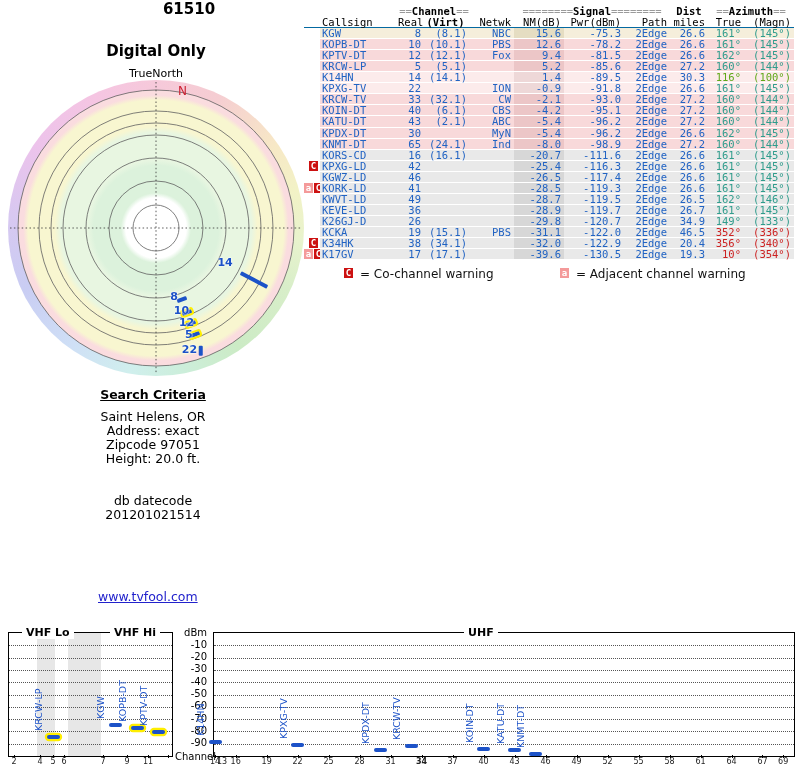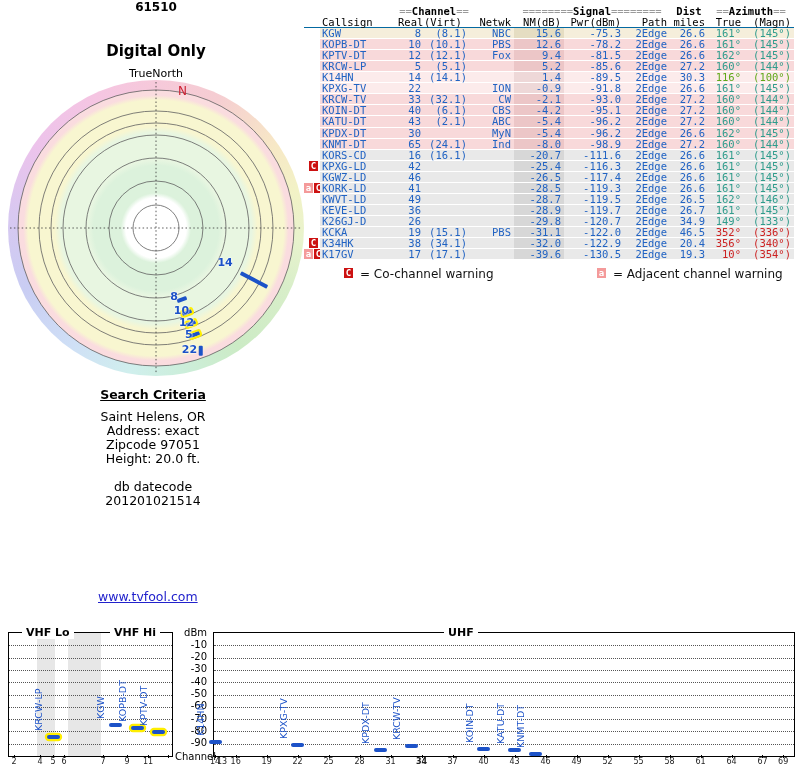--- a/index.html
+++ b/index.html
@@ -1,20 +1,20 @@
 <!DOCTYPE html>
 <html><head>
 <meta charset="utf-8">
 <style>
   html,body{margin:0;padding:0;background:#fff;}
   #page{position:relative;width:800px;height:768px;background:#fff;overflow:hidden;
         font-family:"DejaVu Sans",sans-serif;color:#000;}
   .abs{position:absolute;}
   
-  #radar-title{left:0;top:18;width:312px;text-align:center;font-size:12px;font-weight:bold;}
+  #radar-title{left:0;top:18;width:312px;text-align:center;font-size:15px;font-weight:bold;padding-left:33px;}
   #radar-subtitle{left:0;top:42px;width:312px;text-align:center;font-size:15px;font-weight:bold;}
   #truenorth{left:0;top:67px;width:312px;text-align:center;font-size:11px;}
   #radar{left:8px;top:80px;width:296px;height:296px;border-radius:50%;
     background:conic-gradient(from 0deg,#f6c9da 0deg,#f5cdd2 25deg,#f7e8c6 55deg,#f2f2c6 75deg,
       #e8f3cd 95deg,#d8eec9 115deg,#ccebc5 145deg,#cceedb 170deg,#d0efed 190deg,#cfe0f6 215deg,
       #c9cdf3 245deg,#d8c8f1 275deg,#edc3eb 305deg,#f5c5e2 335deg,#f6c9da 360deg);}
   #radar-disc{left:10px;top:10px;width:276px;height:276px;border-radius:50%;
     background:radial-gradient(circle,#ffffff 0 15.5%,#dcf2dc 18% 32%,#e8f6e1 35% 49%,
       #f8f6d0 52% 65.5%,#fadcdf 68% 75.5%,#f5d3d8 77% 84%,#d5d5d5 86% 100%);}
   #radar svg{position:absolute;left:0;top:0;}
@@ -114,21 +114,21 @@
       <div></div>
       <div></div>
       <div class="hcell" style="grid-column: 3 / span 2;"><span class="eq">==</span><b>Channel</b><span class="eq">==</span></div>
       <div class="hcell" style="grid-column: 5;"></div>
       <div class="hcell" style="grid-column: 6 / span 3;"><span class="eq">========</span><b>Signal</b><span class="eq">========</span></div>
       <div class="hcell" style="grid-column: 9 / span 1;"><span class="eq"></span><b>Dist</b><span class="eq"></span></div>
       <div class="hcell" style="grid-column: 10 / span 2;"><span class="eq">==</span><b>Azimuth</b><span class="eq">==</span></div>
       <div class="h2"></div>
       <div class="hcell h2 tl" style="text-align: left; padding-right: 0px; padding-left: 2px; font-weight: normal;">Callsign</div>
       <div class="hcell h2 tr" style="text-align: right; padding-right: 3px; padding-left: 0px; font-weight: normal;">Real</div>
-      <div class="hcell h2 tr" style="text-align: left; padding-right: 3px; padding-left: 0px; font-weight: normal;">(Virt)</div>
+      <div class="hcell h2 tr" style="text-align: center; padding-right: 3px; padding-left: 0px; font-weight: bold;">(Virt)</div>
       <div class="hcell h2 tr" style="text-align: right; padding-right: 3px; padding-left: 0px; font-weight: normal;">Netwk</div>
       <div class="hcell h2 tr" style="text-align: right; padding-right: 3px; padding-left: 0px; font-weight: normal;">NM(dB)</div>
       <div class="hcell h2 tr" style="text-align: right; padding-right: 3px; padding-left: 0px; font-weight: normal;">Pwr(dBm)</div>
       <div class="hcell h2 tr" style="text-align: right; padding-right: 3px; padding-left: 0px; font-weight: normal;">Path</div>
       <div class="hcell h2 tr" style="text-align: right; padding-right: 3px; padding-left: 0px; font-weight: normal;">miles</div>
       <div class="hcell h2 tr" style="text-align: right; padding-right: 3px; padding-left: 0px; font-weight: normal;">True</div>
       <div class="hcell h2 tr" style="text-align: right; padding-right: 3px; padding-left: 0px; font-weight: normal;">(Magn)</div>
       <div style="text-align: right; padding-right: 1px;"></div>
       <div class="rowcell c-yellow tl">KGW</div>
       <div class="rowcell c-yellow tr">8</div>
@@ -358,32 +358,32 @@
       <div class="rowcell c-gray tr">-130.5</div>
       <div class="rowcell c-gray tr">2Edge</div>
       <div class="rowcell c-gray tr">19.3</div>
       <div class="rowcell c-gray tr az-red">10°</div>
       <div class="rowcell c-gray tr az-red">(354°)</div>
     </div>
 
   <div class="legend-item" style="left:344px;top:267px;">
     <span class="badge badge-c">C</span><span>=  Co-channel warning</span>
   </div>
-  <div class="legend-item" style="left:597px;top:267px;">
+  <div class="legend-item" style="left:560px;top:267px;">
     <span class="badge badge-a">a</span><span>=  Adjacent channel warning</span>
   </div>
 
   <div class="abs" id="search">
     <div id="search-heading">Search Criteria</div>
     <div class="search-line">Saint Helens, OR</div>
     <div class="search-line">Address: exact</div>
     <div class="search-line">Zipcode 97051</div>
     <div class="search-line">Height: 20.0 ft.</div>
     <div class="search-line">&nbsp;</div>
-    <div class="search-line" style="">db datecode</div>
+    <div class="search-line" style="margin-top:14px;">db datecode</div>
     <div class="search-line">201201021514</div>
   </div>
 
   <a class="abs" id="link">www.tvfool.com</a>
 
   <div class="abs" id="bottom-chart" style="left:0;top:0;width:800px;height:768px;pointer-events:none;">
       <div class="panel" style="left: 8px; top: 632px; width: 163px; height: 123px;">
         <div class="grayband" style="left: 28px; width: 18px; height: 100%;"></div>
         <div class="grayband" style="left: 59px; width: 33px; height: 100%;"></div>
         <div class="gline" style="left: 0px; top: 12.3px; width: 163px;"></div>
@@ -412,21 +412,21 @@
       <div class="ylab" style="left: 179px; top: 663.4px;">-30</div>
       <div class="ylab" style="left: 179px; top: 675.7px;">-40</div>
       <div class="ylab" style="left: 179px; top: 688px;">-50</div>
       <div class="ylab" style="left: 179px; top: 700.3px;">-60</div>
       <div class="ylab" style="left: 179px; top: 712.6px;">-70</div>
       <div class="ylab" style="left: 179px; top: 724.9px;">-80</div>
       <div class="ylab" style="left: 179px; top: 737.2px;">-90</div>
       <div class="ylab" style="left: 179px; top: 627px;">dBm</div>
       <div class="bandlab" style="left: 22px; top: 626px;">VHF Lo</div>
       <div class="bandlab" style="left: 110px; top: 626px;">VHF Hi</div>
-      <div class="bandlab" style="left: 444px; top: 626px;">UHF</div>
+      <div class="bandlab" style="left: 464px; top: 626px;">UHF</div>
       <div class="xtick" style="left: 14px; top: 755px;"></div>
       <div class="xlab" style="left: 14px; top: 757px;">2</div>
       <div class="xtick" style="left: 40px; top: 755px;"></div>
       <div class="xlab" style="left: 40px; top: 757px;">4</div>
       <div class="xtick" style="left: 53px; top: 755px;"></div>
       <div class="xlab" style="left: 53px; top: 757px;">5</div>
       <div class="xtick" style="left: 64px; top: 755px;"></div>
       <div class="xlab" style="left: 64px; top: 757px;">6</div>
       <div class="xtick" style="left: 103px; top: 755px;"></div>
       <div class="xlab" style="left: 103px; top: 757px;">7</div>

